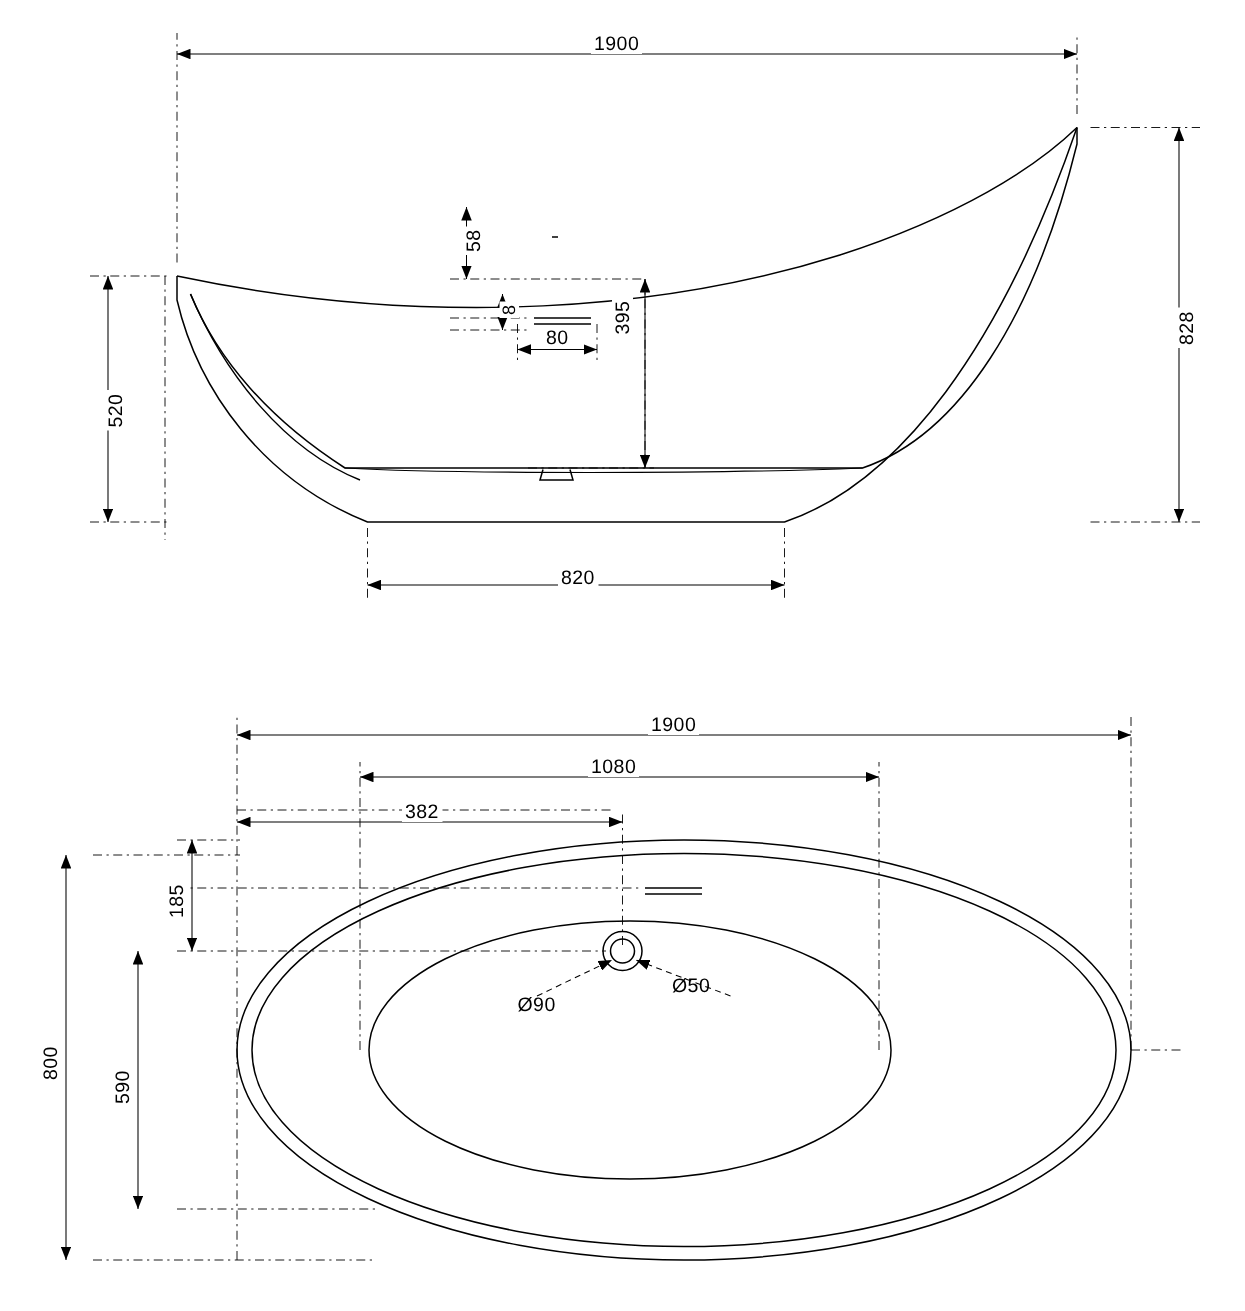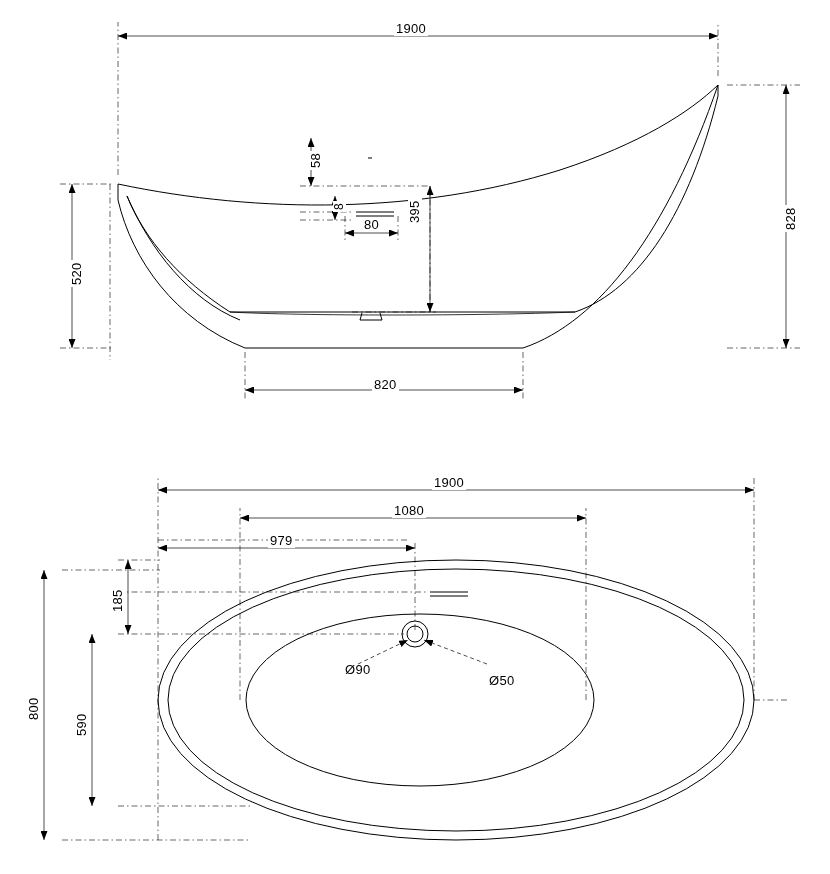--- a/index.html
+++ b/index.html
@@ -192,25 +192,25 @@
   <div class="dim-label vert small" style="left:333px; top:212px;">8</div>
 
   <div class="dim-label" style="left:362px; top:218px;text-align:right;">80</div>
 
   <div class="dim-label vert" style="left:408px; top:225px;">395</div>
 
   <div class="dim-label" style="left:432px; top:476px;">1900</div>
 
   <div class="dim-label" style="left:380px; top:504px;margin-left:12px;">1080</div>
 
-  <div class="dim-label" style="left:268px; top:534px;">979</div>
+  <div class="dim-label" style="left:268px; top:534px;">382</div>
 
   <div class="dim-label vert" style="left:111px; top:614px;">185</div>
 
   <div class="dim-label vert" style="left:75px; top:738px;">590</div>
 
   <div class="dim-label vert" style="left:27px; top:722px;">800</div>
 
   <div class="dim-label" style="left:343px; top:663px; background:transparent;">Ø90</div>
 
-  <div class="dim-label" style="left:446px; top:674px; background:transparent;margin-left:41px;">Ø50</div>
+  <div class="dim-label" style="left:446px; top:650px; background:transparent;">Ø50</div>
 
 </div>
 
 </body></html>

